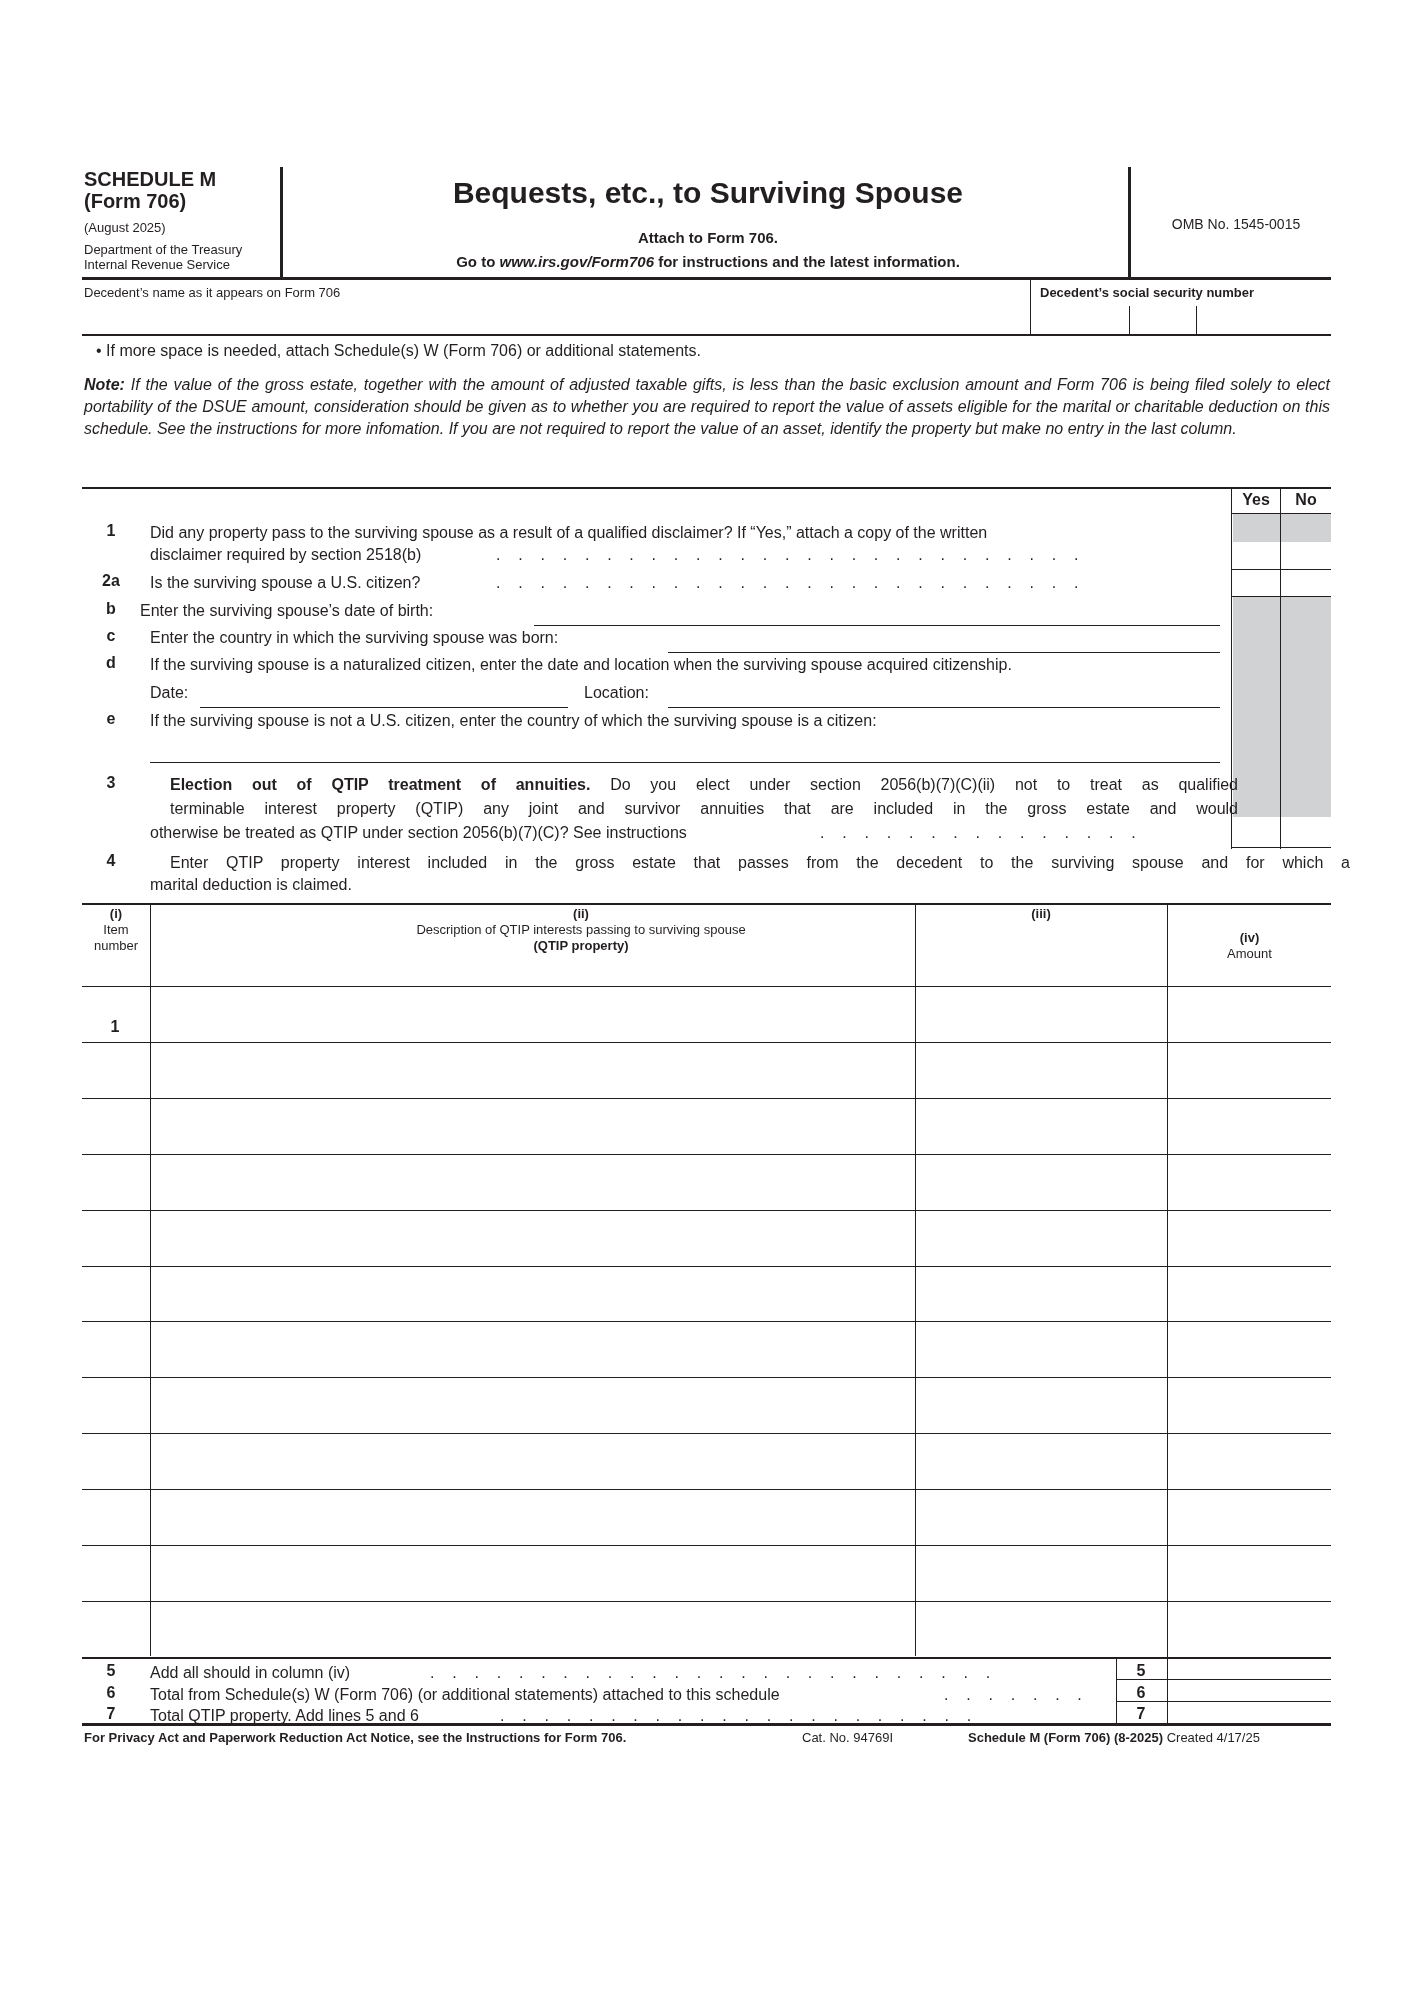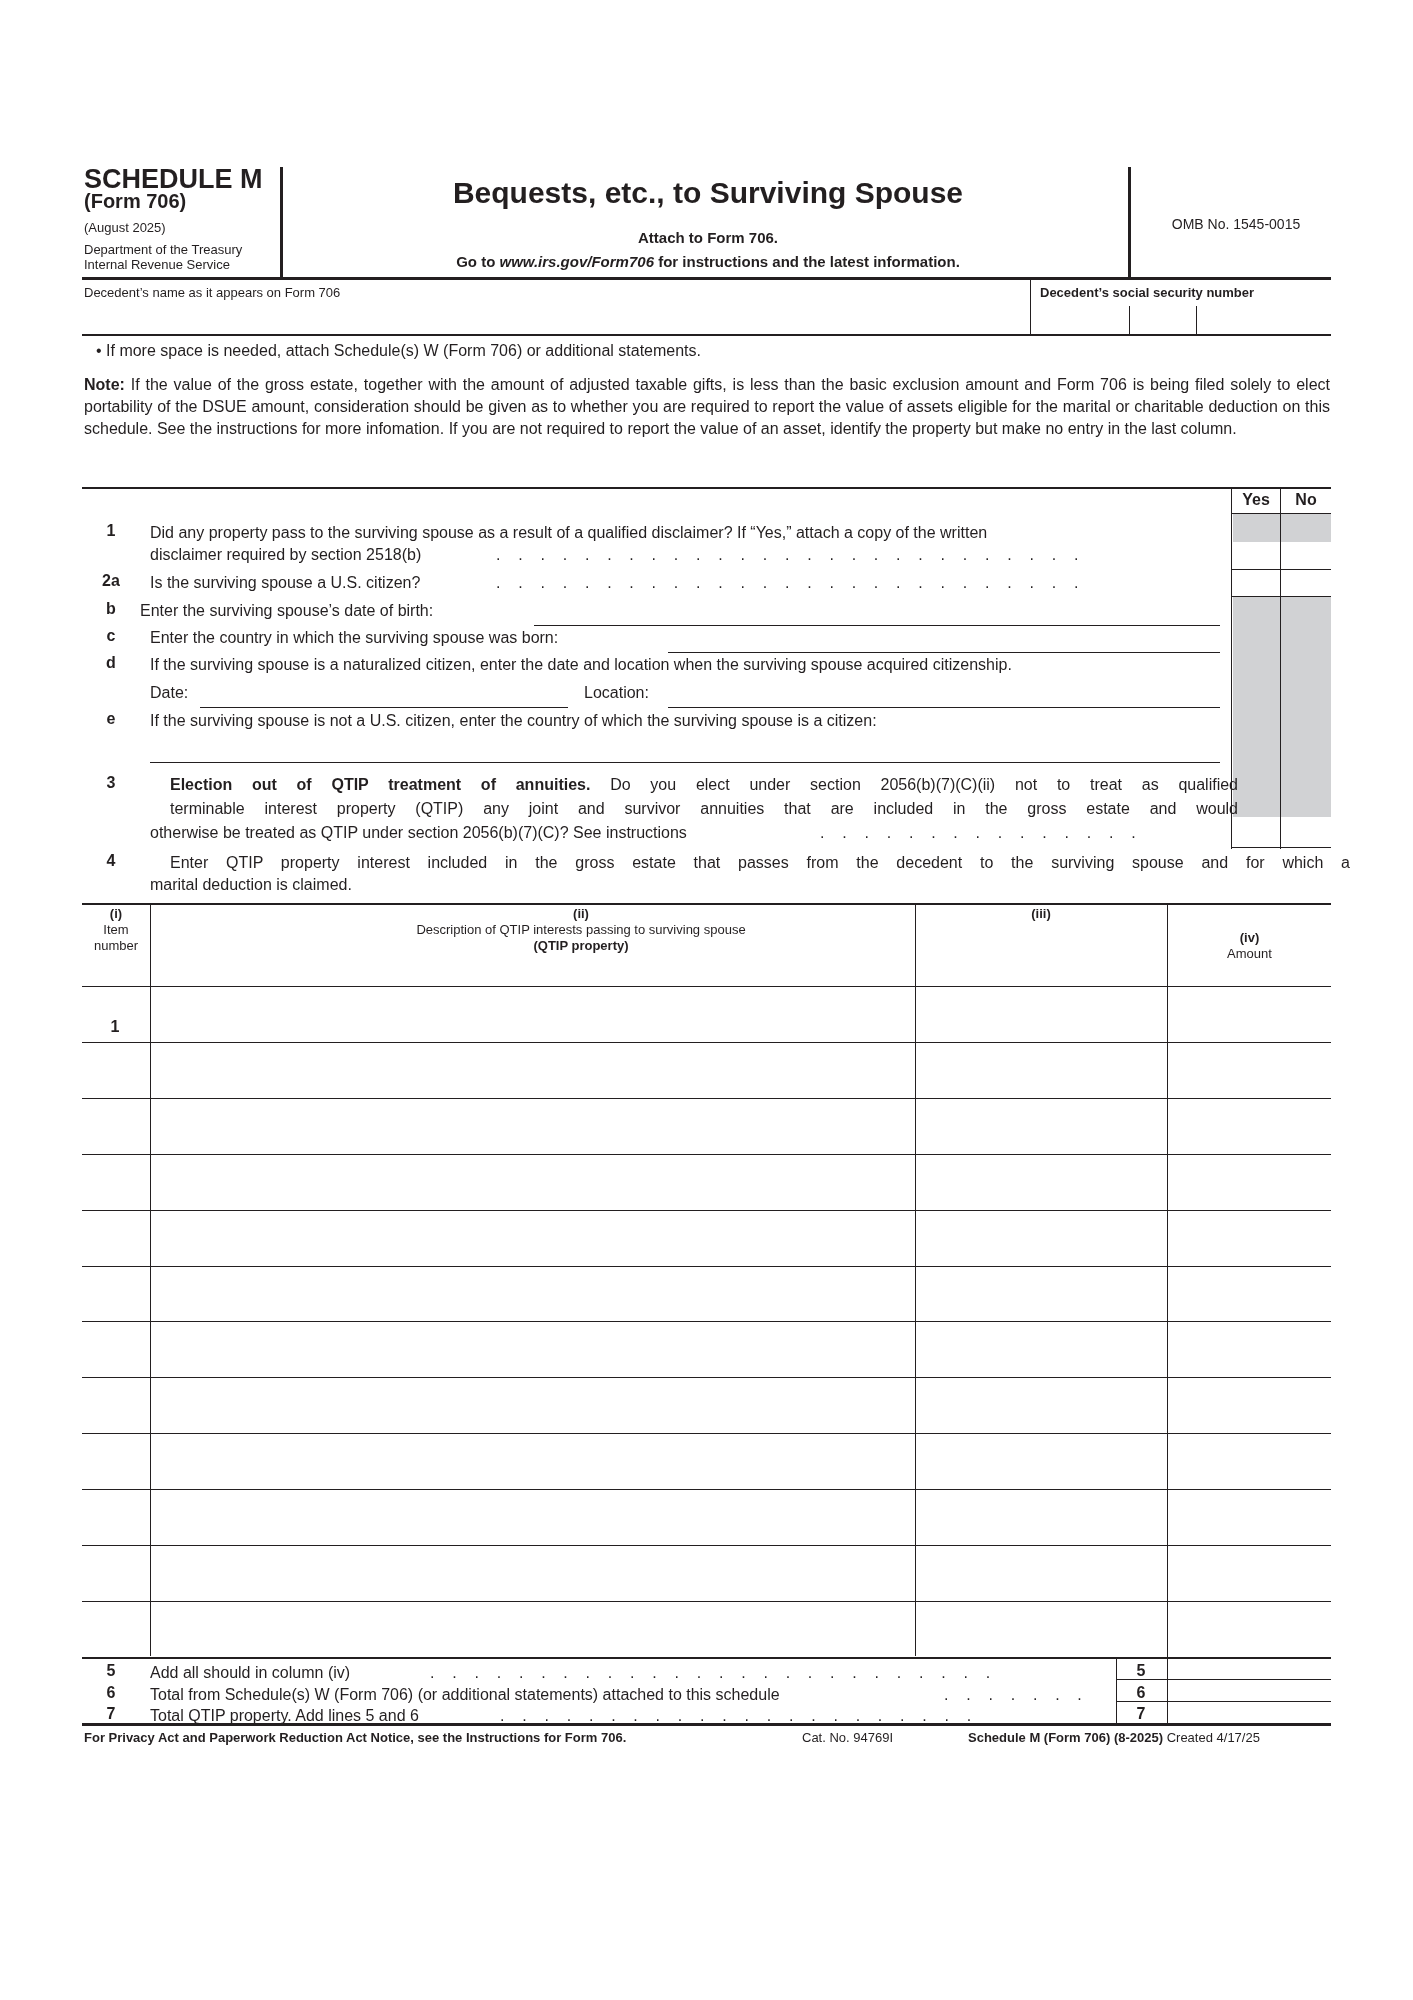--- a/index.html
+++ b/index.html
@@ -7,32 +7,32 @@
   .hline { position: absolute; background: #231f20; height: 1px; }
   .hline.thick { height: 3px; }
   .hline.med { height: 2px; }
   .vline { position: absolute; background: #231f20; width: 1px; }
   .vline.thick { width: 3px; }
   .t { position: absolute; white-space: nowrap; }
   .b { font-weight: bold; }
   .i { font-style: italic; }
 
   
-  .sched-title { left: 84px; top: 168px; font-size: 27px; font-weight: bold; line-height: 22px; }
+  .sched-title { left: 84px; top: 168px; font-size: 20px; font-weight: bold; line-height: 22px; }
   .sched-form { left: 84px; top: 190px; font-size: 20px; font-weight: bold; line-height: 22px; }
   .sched-date { left: 84px; top: 220px; font-size: 13px; }
   .sched-dept { left: 84px; top: 242px; font-size: 13px; line-height: 15px; }
   .main-title { left: 284px; width: 848px; top: 176px; text-align: center; font-size: 30px; font-weight: bold; }
   .attach { left: 284px; width: 848px; top: 229px; text-align: center; font-size: 15px; font-weight: bold; }
   .goto { left: 284px; width: 848px; top: 253px; text-align: center; font-size: 15px; font-weight: bold; }
   .omb { left: 1136px; width: 200px; top: 216px; text-align: center; font-size: 14px; }
   .lbl-small { font-size: 13px; }
 
   .body-text { font-size: 16px; line-height: 22px; }
-  .justify { white-space: normal; text-align: justify; text-align-last: left; }
+  .justify { white-space: normal; text-align: justify; text-align-last: left; font-style: italic; }
   .justify-full { white-space: normal; text-align: justify; text-align-last: justify; margin-left: 20px; }
   .linenum { font-size: 16px; font-weight: bold; text-align: center; width: 30px; }
   .dots { letter-spacing: 0; color: #231f20; }
 
   .shade { position: absolute; background: #d1d2d4; }
   .yn-head { font-size: 16px; font-weight: bold; text-align: center; }
 
   .th { position: absolute; text-align: center; font-size: 13px; line-height: 16px; white-space: normal; }
   .cell { position: absolute; }
   .footer { font-size: 13px; }

